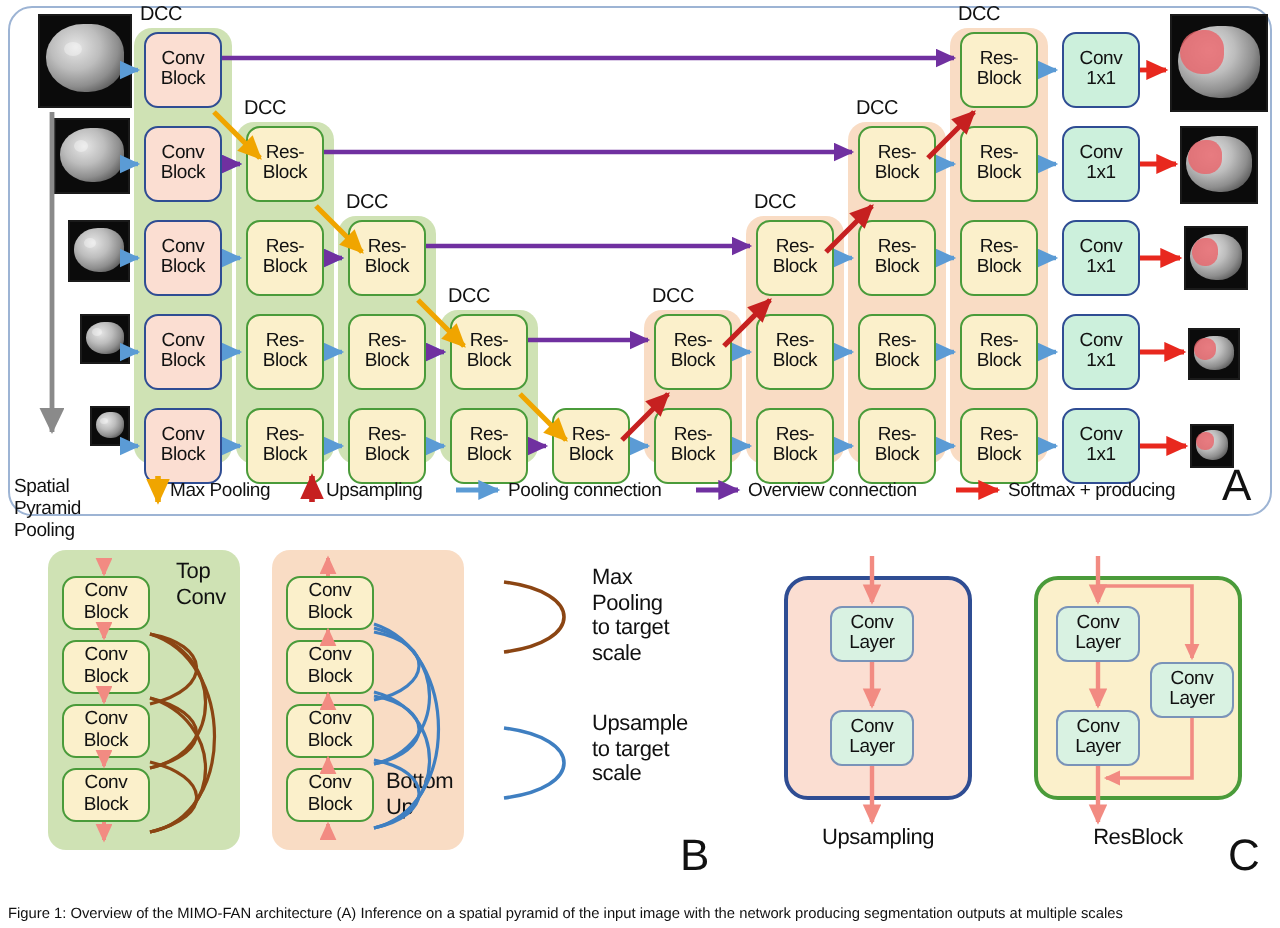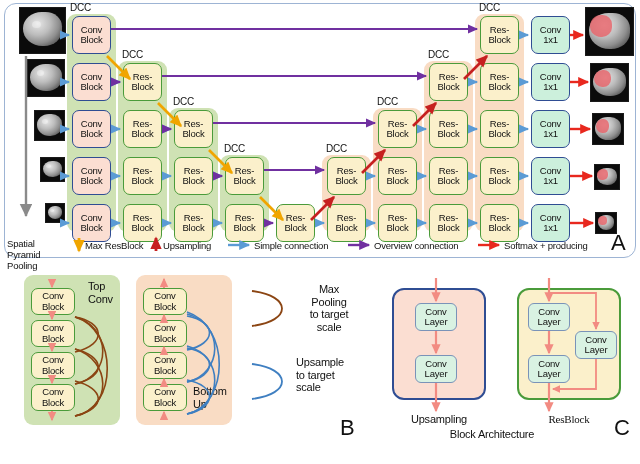--- a/index.html
+++ b/index.html
@@ -350,23 +350,23 @@
     <line x1="464" y1="79" x2="487" y2="56" stroke="#c62020" stroke-width="2.6" marker-end="url(#au)"></line>
   </svg>
 
   <svg class="ov">
     <line x1="79" y1="238" x2="79" y2="251" stroke="#f0a500" stroke-width="2.8" marker-end="url(#ay)"></line>
     <line x1="156" y1="251" x2="156" y2="238" stroke="#c62020" stroke-width="2.8" marker-end="url(#au)"></line>
     <line x1="228" y1="245" x2="249" y2="245" stroke="#5b9bd5" stroke-width="2.4" marker-end="url(#ab)"></line>
     <line x1="348" y1="245" x2="369" y2="245" stroke="#7030a0" stroke-width="2.4" marker-end="url(#ap)"></line>
     <line x1="478" y1="245" x2="499" y2="245" stroke="#e8281e" stroke-width="2.4" marker-end="url(#ar)"></line>
   </svg>
-  <div class="legend-item" style="left:85px;top:240px;">Max ResBlock</div>
+  <div class="legend-item" style="left:85px;top:240px;">Max Pooling</div>
   <div class="legend-item" style="left:163px;top:240px;">Upsampling</div>
-  <div class="legend-item" style="left:254px;top:240px;">Simple connection</div>
+  <div class="legend-item" style="left:254px;top:240px;">Pooling connection</div>
   <div class="legend-item" style="left:374px;top:240px;">Overview connection</div>
   <div class="legend-item" style="left:504px;top:240px;">Softmax + producing</div>
 
   <div class="panel-letter" style="left:611px;top:232px;">A</div>
 
   <div class="dccgrp dcc-green" style="left:24px;top:275px;width:96px;height:150px;"></div>
   <div class="dccgrp dcc-peach" style="left:136px;top:275px;width:96px;height:150px;"></div>
 
   <div class="txt big" style="left:88px;top:280px;width:34px;text-align:left;">
     <div>Top</div>
@@ -436,21 +436,21 @@
     <path d="M187,382 C223,374 225,324 187,314" fill="none" stroke="#3f7fc1" stroke-width="1.6"></path>
     <path d="M187,414 C230,404 230,326 187,312" fill="none" stroke="#3f7fc1" stroke-width="1.6"></path>
     <path d="M187,382 C216,376 218,354 187,348" fill="none" stroke="#3f7fc1" stroke-width="1.6"></path>
     <path d="M187,414 C223,406 225,356 187,346" fill="none" stroke="#3f7fc1" stroke-width="1.6"></path>
     <path d="M187,414 C216,408 218,386 187,380" fill="none" stroke="#3f7fc1" stroke-width="1.6"></path>
 
     <path d="M252,291 C292,296 292,321 252,326" fill="none" stroke="#8b4513" stroke-width="1.8"></path>
     <path d="M252,364 C292,369 292,394 252,399" fill="none" stroke="#3f7fc1" stroke-width="1.8"></path>
   </svg>
 
-  <div class="txt big" style="left:296px;top:283px;width:66px;text-align:center;">
+  <div class="txt big" style="left:296px;top:283px;width:66px;">
     <div>Max</div>
     <div>Pooling</div>
     <div>to target</div>
     <div>scale</div>
   </div>
   <div class="txt big" style="left:296px;top:356px;width:70px;">
     <div>Upsample</div>
     <div>to target</div>
     <div>scale</div>
   </div>
@@ -490,18 +490,18 @@
 
     <line x1="549" y1="278" x2="549" y2="301" stroke="#f28b82" stroke-width="2.2" marker-end="url(#apk)"></line>
     <line x1="549" y1="331" x2="549" y2="353" stroke="#f28b82" stroke-width="2.2" marker-end="url(#apk)"></line>
     <line x1="549" y1="383" x2="549" y2="411" stroke="#f28b82" stroke-width="2.2" marker-end="url(#apk)"></line>
 
     <path d="M549,293 L596,293 L596,329" fill="none" stroke="#f28b82" stroke-width="1.8" marker-end="url(#apk)"></path>
     <path d="M596,359 L596,389 L553,389" fill="none" stroke="#f28b82" stroke-width="1.8" marker-end="url(#apk)"></path>
   </svg>
 
   <div class="txt big" style="left:392px;top:413px;width:94px;text-align:center;">Upsampling</div>
-  <div class="txt big" style="left:517px;top:413px;width:104px;text-align:center;font-family:Liberation Serif, serif;">ResBlock</div>
-  <div class="txt big" style="left:392px;top:428px;width:200px;text-align:center;">Block Architecture</div>
+  <div class="txt big" style="left:517px;top:413px;width:104px;text-align:center;">ResBlock</div>
   <div class="panel-letter" style="left:614px;top:417px;">C</div>
 
+  <div class="cap">Figure 1: Overview of the MIMO-FAN architecture (A) Inference on a spatial pyramid of the input image with the network producing segmentation outputs at multiple scales</div>
 
 </div>
 
 </body></html>

